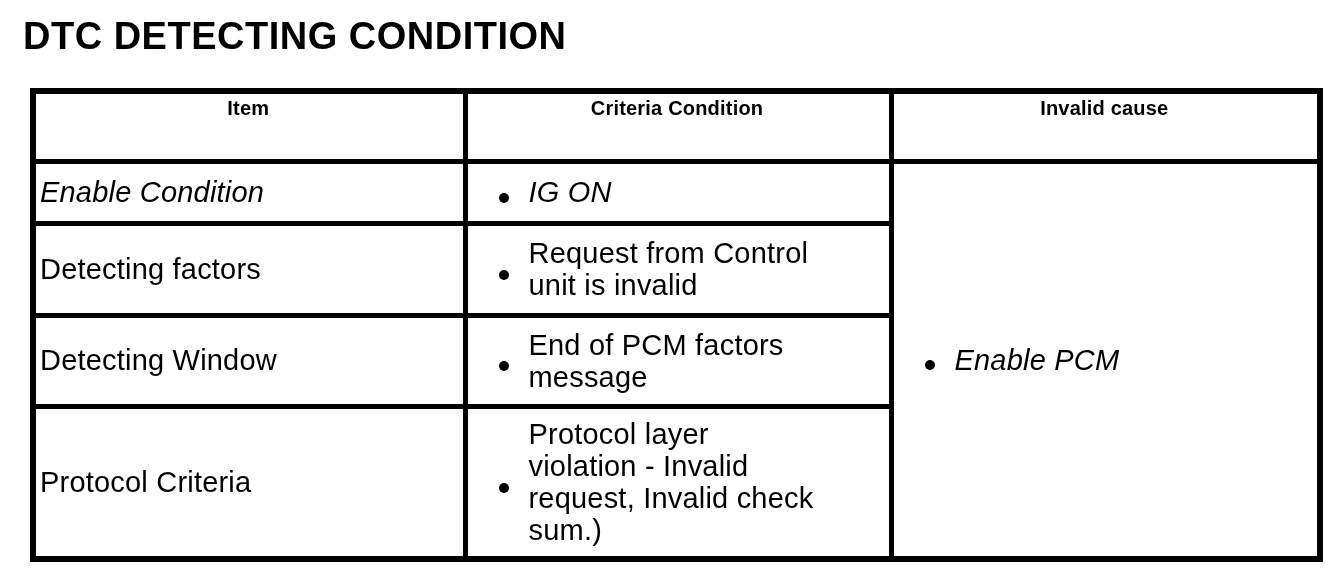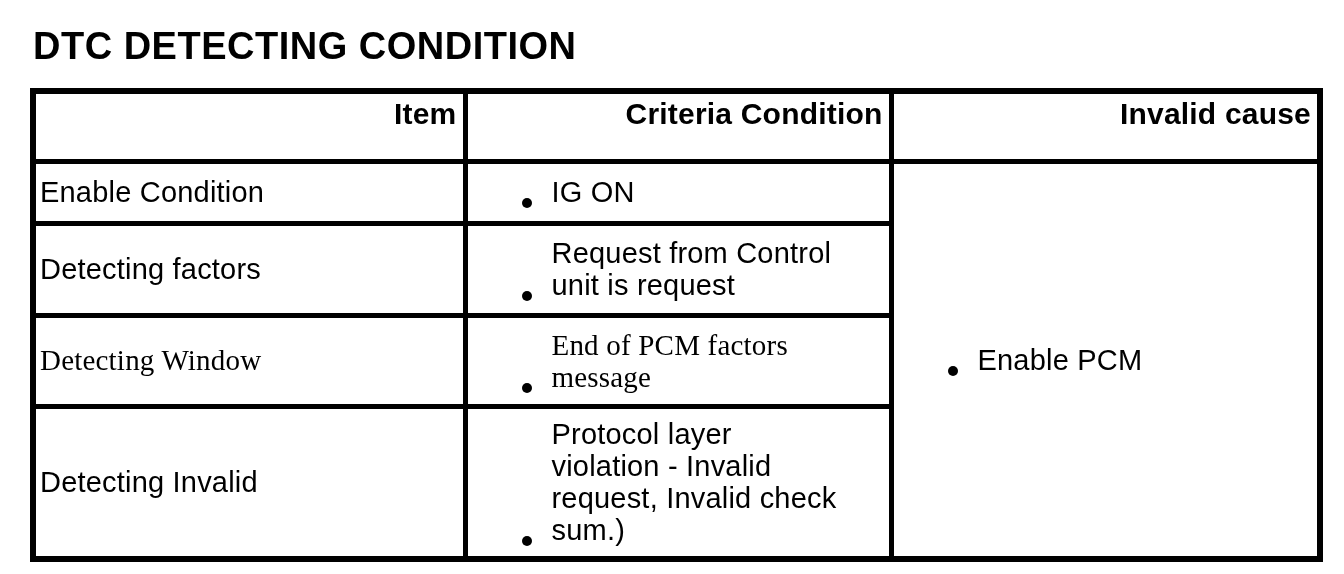--- a/index.html
+++ b/index.html
@@ -12,67 +12,67 @@
     background: #ffffff;
     font-family: "Liberation Sans", sans-serif;
     color: #000000;
     position: relative;
     overflow: hidden;
   }
   .page-title {
     position: absolute;
     left: 21px;
     top: 13px;
-    margin: 12px;
+    margin: 2px;
     font-size: 38px;
     font-weight: 700;
     letter-spacing: 0.5px;
     white-space: nowrap;
   }
   table.dtc-table {
     position: absolute;
     left: 30px;
     top: 88px;
     width: 1287px;
     border-collapse: collapse;
     table-layout: fixed;
     border: 6px solid #000000;
   }
   .dtc-table th,
   .dtc-table td {
     border: 5px solid #000000;
     overflow: hidden;
   }
   .dtc-table th {
-    text-align: right;
+    text-align: center;
     vertical-align: top;
     padding: 3px 6px 0 4px;
-    font-size: 30px;
+    font-size: 20px;
     font-weight: 700;
     letter-spacing: 0.2px;
   }
   tr.header-row   { height: 70px; }
-  tr.row-1        { height: 62px; }
+  tr.row-1        { height: 62px; font-style: italic; }
   tr.row-2        { height: 92px; }
-  tr.row-3        { height: 91px; font-family: Liberation Serif, serif; }
+  tr.row-3        { height: 91px; }
   tr.row-4        { height: 153px; }
   td.item-cell {
     vertical-align: middle;
     padding: 0 6px 0 4px;
     font-size: 29px;
     letter-spacing: 0.2px;
   }
   td.cond-cell, td.cause-cell {
     vertical-align: middle;
     padding: 0;
   }
   .bullet-line {
     display: flex;
-    align-items: flex-end;
-    padding-left: 54px;
+    align-items: center;
+    padding-left: 31px;
   }
   .bullet {
     flex: 0 0 auto;
     width: 10px;
     height: 10px;
     border-radius: 50%;
     background: #000000;
     margin-top: 11px;
     margin-right: 20px;
   }
@@ -116,38 +116,38 @@
         </div>
       </td>
     </tr>
 
     <tr class="row-2">
       <td class="item-cell">Detecting factors</td>
       <td class="cond-cell">
         <div class="bullet-line">
           <span class="bullet"></span>
           <span class="bullet-text">Request from Control
-unit is request</span>
+unit is invalid</span>
         </div>
       </td>
     </tr>
 
     <tr class="row-3">
       <td class="item-cell">Detecting Window</td>
       <td class="cond-cell">
         <div class="bullet-line">
           <span class="bullet"></span>
           <span class="bullet-text">End of PCM factors
 message</span>
         </div>
       </td>
     </tr>
 
     <tr class="row-4">
-      <td class="item-cell">Detecting Invalid</td>
+      <td class="item-cell">Protocol Criteria</td>
       <td class="cond-cell">
         <div class="bullet-line">
           <span class="bullet"></span>
           <span class="bullet-text">Protocol layer
 violation - Invalid
 request, Invalid check
 sum.)</span>
         </div>
       </td>
     </tr>

